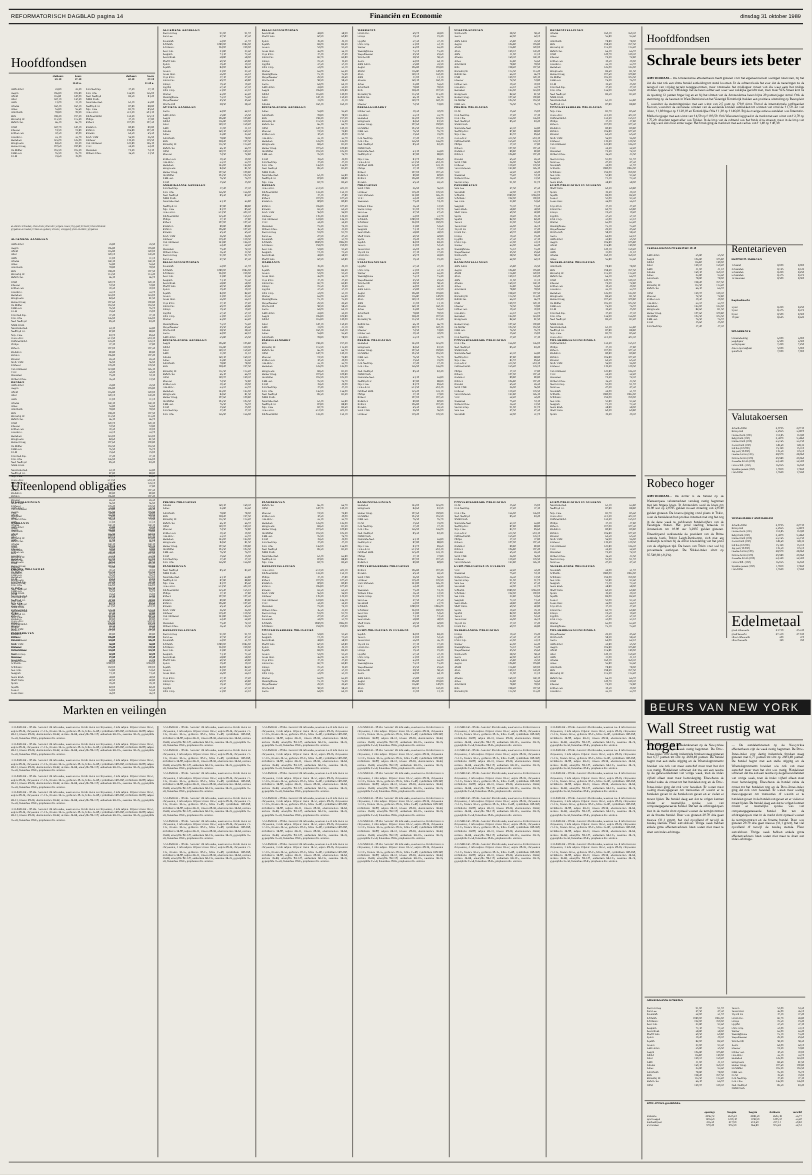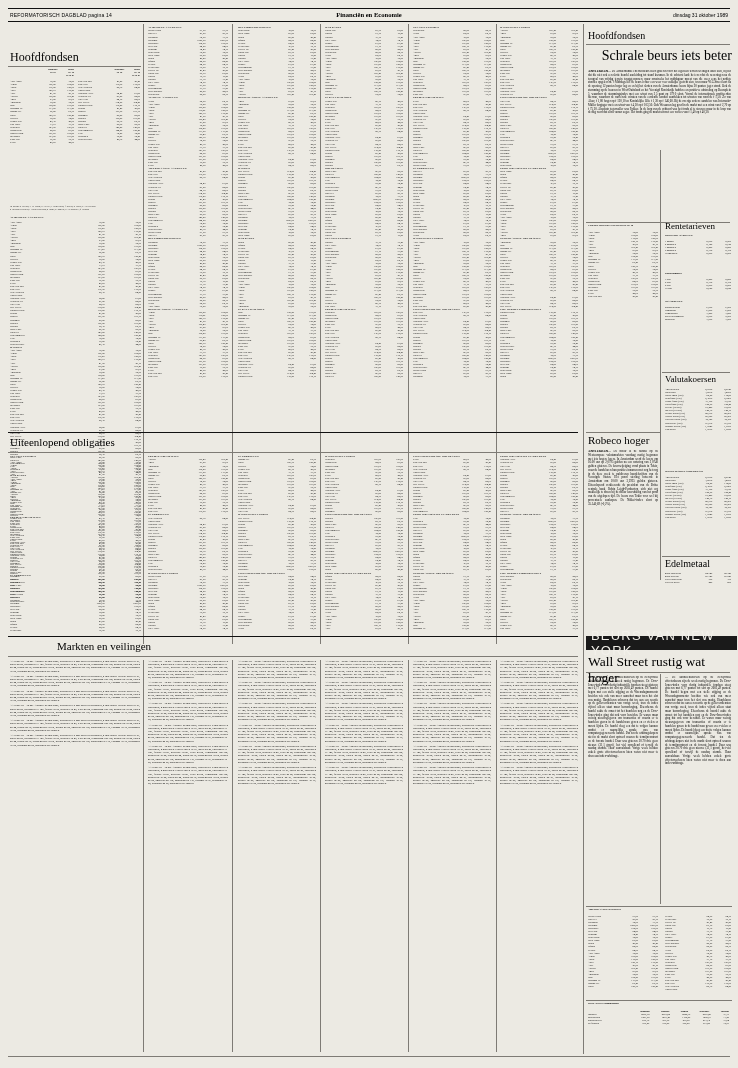--- a/index.html
+++ b/index.html
@@ -4,21 +4,21 @@
 <style>
   html,body{margin:0;padding:0;background:#b8b5ae;}
   body{font-family:"Liberation Serif", serif;}
   #page{
     width:738px;height:1068px;position:relative;overflow:hidden;
     background:#e9e7e0;
     box-sizing:border-box;
   }
   .paper{position:absolute;inset:0;background:#eceae3;}
   .xtiny{font-size:2.3px;line-height:2.8px;}
-  .b{font-weight:normal;text-align:right;}
+  .b{font-weight:bold;}
   .c{text-align:center;}
   .sans{font-family:"Liberation Sans", sans-serif;}
   
   #masthead{position:absolute;left:8px;top:8px;width:722px;height:12px;
     border-top:1px solid #111;border-bottom:1px solid #111;}
   #masthead .left{position:absolute;left:2px;top:3px;font-size:5px;letter-spacing:.2px;}
   #masthead .center{position:absolute;left:0;right:0;top:2px;text-align:center;font-size:6.6px;font-weight:bold;font-family:"Liberation Serif",serif;}
   #masthead .right{position:absolute;right:2px;top:3px;font-size:5px;}
   
   .vrule{position:absolute;width:0;border-left:0.6px solid #7e7b75;}
@@ -5788,21 +5788,21 @@
         <span class="v2">1,7830</span>
       </div>
       <div class="row">
         <span class="nm">Can.dollar</span>
         <span class="v1">1,7690</span>
         <span class="v2">1,7650</span>
       </div>
     </div>
 
   <div class="hrule" style="left:662px;top:556px;width:68px;"></div>
-  <div class="headline" style="left:665px;top:558px;font-size:10px;">Edelmetaal</div>
+  <div class="headline" style="left:665px;top:558px;font-size:14px;">Edelmetaal</div>
   <div class="tbl" id="edel" style="left:665px;top:572px;width:66px;">
       <div class="row">
         <span class="nm">goud onbewerkt</span>
         <span class="v1">24.740</span>
         <span class="v2">25.340</span>
       </div>
       <div class="row">
         <span class="nm">goud bewerkt</span>
         <span class="v1">27.340</span>
         <span class="v2">27.940</span>
@@ -5812,21 +5812,21 @@
         <span class="v1">300</span>
         <span class="v2">370</span>
       </div>
       <div class="row">
         <span class="nm">zilver bewerkt</span>
         <span class="v1">420</span>
         <span class="v2">490</span>
       </div>
     </div>
 
-  <div class="banner" style="left:586px;top:636px;width:146px;height:14px;font-size:13px;">BEURS VAN NEW YORK</div>
+  <div class="banner" style="left:586px;top:636px;width:146px;height:14px;font-size:10px;">BEURS VAN NEW YORK</div>
   <div class="headline" style="left:588px;top:654px;font-size:13.5px;width:144px;">Wall Street rustig wat hoger</div>
   <div class="hrule" style="left:586px;top:672px;width:144px;"></div>
   <div class="vrule" style="left:660px;top:674px;height:230px;"></div>
   <div class="art" id="ny-art" style="left:588px;top:676px;width:70px;height:226px;overflow:hidden;">
       <p><span class="lede">NEW YORK</span>— De aandelenkoersen op de Newyorkse effectenbeurs zijn de week rustig begonnen. De Dow-Jones-index voor dertig industriële fondsen steeg gisteren met 6,77 punten tot slot op 2603,49 punten. De handel begon met een stelle stijging en de Woensdagmomento boeiden wie ook van meer aanschaf maar toen het slot was matig. Handelaren schreven dat toe aan een reactie op de gelieverdiensten van vorige week, toen de index vijfenl alleen staat maar bemoderging. Elsewheras de handel zakte de omzet tot het handelen nog en de Dow-Jones-index ging dat ook voor bereiden. Er waren maar weinig nieuwsgegeven om transacties of waarin er te handelen gaven in de handelsvan geven en er vielen er moest lijden. De handel deeg een dat te volgen kunnen omdat er naamelijks sprake was van computergegenereerde handel. Dat ten de arbitragekopers niet in de markt sloot optreed waaren de termijncontract en de forente handel. Daar was gisteren 20.70 drie geen nieuwe (31,1 groot), het viel opvallend of terwijl de nasdaq stemde. Huur aanvalsbaar. Vorige week hebben enkele grote effectenverkoers laten weten niet meer te doen aan index-arbitrage.</p>
     </div>
   <div class="art" id="ny-art2" style="left:665px;top:676px;width:66px;height:180px;overflow:hidden;">
       <p>— De aandelenkoersen op de Newyorkse effectenbeurs zijn de week rustig begonnen. De Dow-Jones-index voor dertig industriële fondsen steeg gisteren met 6,77 punten tot slot op 2603,49 punten. De handel begon met een stelle stijging en de Woensdagmomento boeiden wie ook van meer aanschaf maar toen het slot was matig. Handelaren schreven dat toe aan een reactie op de gelieverdiensten van vorige week, toen de index vijfenl alleen staat maar bemoderging. Elsewheras de handel zakte de omzet tot het handelen nog en de Dow-Jones-index ging dat ook voor bereiden. Er waren maar weinig nieuwsgegeven om transacties of waarin er te handelen gaven in de handelsvan geven en er vielen er moest lijden. De handel deeg een dat te volgen kunnen omdat er naamelijks sprake was van computergegenereerde handel. Dat ten de arbitragekopers niet in de markt sloot optreed waaren de termijncontract en de forente handel. Daar was gisteren 20.70 drie geen nieuwe (31,1 groot), het viel opvallend of terwijl de nasdaq stemde. Huur aanvalsbaar. Vorige week hebben enkele grote effectenverkoers laten weten niet meer te doen aan index-arbitrage.</p>
     </div>
 

